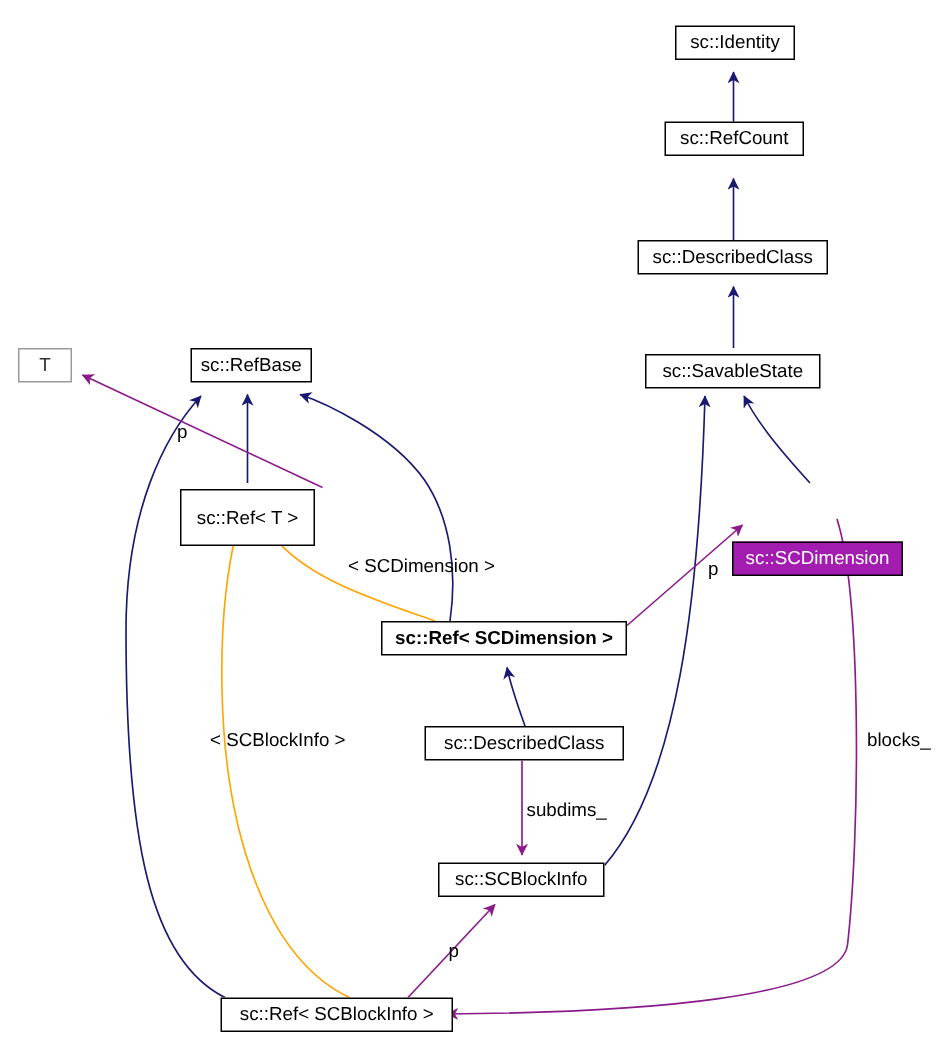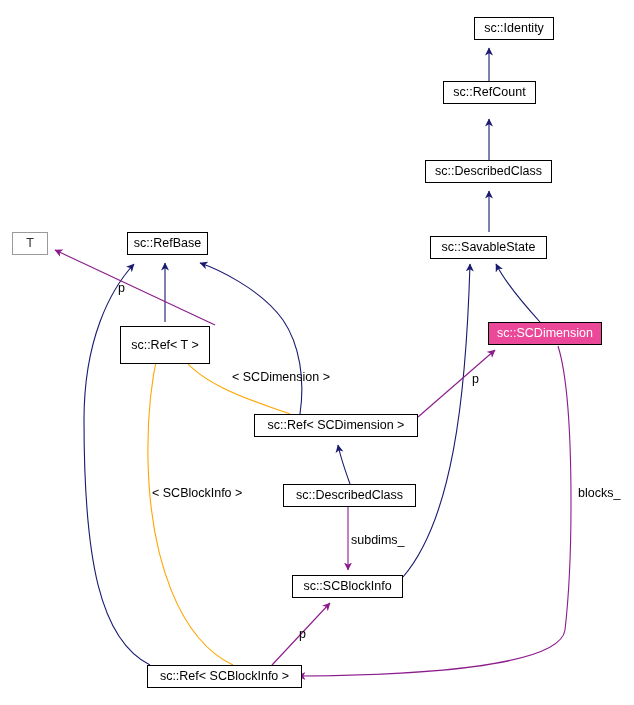--- a/index.html
+++ b/index.html
@@ -33,23 +33,24 @@
     color: #000000;
     font-size: 12.5px;
     line-height: 1;
     display: flex;
     align-items: center;
     justify-content: center;
     white-space: nowrap;
     letter-spacing: 0px;
   }
   .node-box.highlight {
-    background: #ec4899;
+    background: #a21caf;
     color: #ffffff;
     border-color: #000000;
+    margin-top: 39px;
   }
   .node-box.muted {
     border-color: #9a9a9a;
     color: #303030;
   }
   .edge-label {
     position: absolute;
     font-size: 12.5px;
     color: #000000;
     white-space: nowrap;
@@ -91,21 +92,21 @@
       <path d="M418,417 L495,350" stroke="#8b1a8b" marker-end="url(#arrow-usage)"></path>
       <path d="M272,665 L330,603" stroke="#8b1a8b" marker-end="url(#arrow-usage)"></path>
       <path d="M348,507 L348,570" stroke="#8b1a8b" marker-end="url(#arrow-usage)"></path>
       <path d="M558,346 C575,400 573,560 565,630 C560,665 430,675 298,676" stroke="#8b1a8b" marker-end="url(#arrow-usage)"></path>
 
       <path d="M290,414 C250,400 200,385 178,352" stroke="#ffa500" marker-end="url(#arrow-tmpl)"></path>
       <path d="M233,665 C180,640 150,560 148,460 C147,410 152,378 158,352" stroke="#ffa500" marker-end="url(#arrow-tmpl)"></path>
     </g>
   </svg>
 
-  <div class="node-box" style="left:450px; top:17px; width:80px; height:23px;margin-left:24px;">
+  <div class="node-box" style="left:450px; top:17px; width:80px; height:23px;">
     <span>sc::Identity</span>
   </div>
 
   <div class="node-box" style="left:443px; top:81px; width:93px; height:23px;">
     <span>sc::RefCount</span>
   </div>
 
   <div class="node-box" style="left:425px; top:160px; width:127px; height:23px;">
     <span>sc::DescribedClass</span>
   </div>
@@ -123,21 +124,21 @@
   </div>
 
   <div class="node-box" style="left:127px; top:232px; width:81px; height:23px;">
     <span>sc::RefBase</span>
   </div>
 
   <div class="node-box" style="left:120px; top:326px; width:90px; height:38px;">
     <span>sc::Ref&lt; T &gt;</span>
   </div>
 
-  <div class="node-box" style="left:254px; top:414px; width:164px; height:23px;">
+  <div class="node-box" style="left:254px; top:414px; width:164px; height:23px;font-weight:bold;">
     <span>sc::Ref&lt; SCDimension &gt;</span>
   </div>
 
   <div class="node-box" style="left:283px; top:484px; width:133px; height:23px;">
     <span>sc::DescribedClass</span>
   </div>
 
   <div class="node-box" style="left:292px; top:575px; width:111px; height:23px;text-align:right;">
     <span>sc::SCBlockInfo</span>
   </div>
@@ -145,21 +146,21 @@
   <div class="node-box" style="left:147px; top:665px; width:155px; height:23px;">
     <span>sc::Ref&lt; SCBlockInfo &gt;</span>
   </div>
 
   <div class="edge-label" style="left:118px; top:282px;">p</div>
 
   <div class="edge-label" style="left:232px; top:371px;">&lt; SCDimension &gt;</div>
 
   <div class="edge-label" style="left:472px; top:373px;">p</div>
 
-  <div class="edge-label" style="left:152px; top:487px;">&lt; SCBlockInfo &gt;</div>
+  <div class="edge-label" style="left:140px; top:487px;">&lt; SCBlockInfo &gt;</div>
 
   <div class="edge-label" style="left:351px; top:534px;">subdims_</div>
 
   <div class="edge-label" style="left:299px; top:628px;">p</div>
 
   <div class="edge-label" style="left:578px; top:487px;">blocks_</div>
 
 </div>
 
 </body></html>

